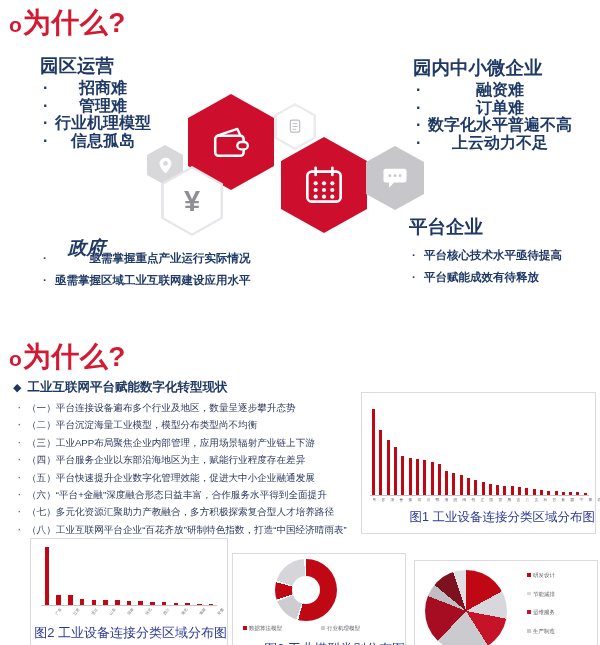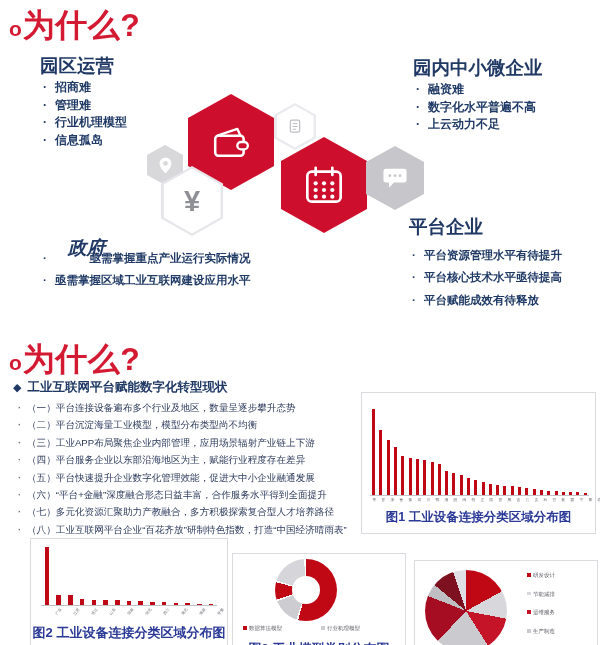--- a/index.html
+++ b/index.html
@@ -2,48 +2,48 @@
 <html><head>
 <meta charset="utf-8">
 <style>
   html,body{margin:0;padding:0;background:#fff;}
   body{width:600px;height:645px;position:relative;overflow:hidden;
        font-family:"Liberation Sans","DejaVu Sans",sans-serif;}
 
   
   .slide-title{position:absolute;display:flex;align-items:baseline;color:#D41A32;font-weight:bold;}
   .slide-title .marker{font-size:21px;font-weight:900;margin-right:1px;}
-  .slide-title .txt{font-size:32px;letter-spacing:0.5px;}
+  .slide-title .txt{font-size:28px;letter-spacing:0.5px;}
 
   
   .quad-heading{position:absolute;color:#1F3864;font-weight:bold;font-size:18.5px;}
   .quad-list{position:absolute;margin:0;padding:0;list-style:none;}
   .quad-list li{position:relative;padding-left:14px;color:#203A66;font-weight:bold;white-space:nowrap;}
   .quad-list li::before{content:"·";position:absolute;left:2px;top:0;color:#203A66;font-weight:900;}
-  .list-a li{font-size:12px;line-height:17.5px;}
+  .list-a li{font-size:16px;line-height:17.5px;text-align:center;}
   .list-b li{font-size:11.5px;line-height:22.4px;}
 
   
   .hex{position:absolute;clip-path:polygon(50% 0,100% 25%,100% 75%,50% 100%,0 75%,0 25%);
        display:flex;align-items:center;justify-content:center;}
   .hex .inner{position:absolute;inset:2.5px;clip-path:polygon(50% 0,100% 25%,100% 75%,50% 100%,0 75%,0 25%);
        background:#fff;display:flex;align-items:center;justify-content:center;}
   .yen-glyph{font-size:29px;font-weight:bold;color:#8F8F96;}
 
   
   .subtitle{position:absolute;display:flex;align-items:center;color:#1F3864;font-weight:bold;font-size:12.5px;}
   .subtitle .diamond{font-size:11px;margin-right:6px;}
   .points{position:absolute;margin:0;padding:0;list-style:none;}
   .points li{position:relative;padding-left:9px;font-size:9.6px;font-weight:normal;color:#2C3A5C;
              line-height:17.4px;white-space:nowrap;}
   .points li::before{content:"·";position:absolute;left:0;top:0;color:#70707a;font-weight:900;}
 
   
   .panel{position:absolute;background:#fff;border:1px solid #DBDBDF;}
-  .caption{position:absolute;left:0;right:0;text-align:center;color:#2B3A97;font-weight:bold;}
+  .caption{position:absolute;left:0;right:0;text-align:right;color:#2B3A97;font-weight:normal;}
   .bars{position:absolute;display:flex;align-items:flex-end;border-bottom:1px solid #C2C2C6;}
   .bcol{flex:1;display:flex;justify-content:center;align-items:flex-end;height:100%;}
   .bar{display:block;}
   .ticks{position:absolute;display:flex;}
   .tcol{flex:1;display:flex;justify-content:center;}
   .ticklbl{font-size:9px;color:#6d6d74;transform:scale(0.42);transform-origin:top center;white-space:nowrap;}
   .ticklbl.rot{transform:rotate(-50deg) scale(0.42);transform-origin:top right;}
 
   
   .donut{position:absolute;border-radius:50%;}
@@ -67,33 +67,33 @@
 <ul class="quad-list list-a" style="left:41px;top:79px;">
     <li>招商难</li>
     <li>管理难</li>
     <li>行业机理模型</li>
     <li>信息孤岛</li>
   </ul>
 
 <div class="quad-heading" style="left:413px;top:55px;">园内中小微企业</div>
 <ul class="quad-list list-a" style="left:414px;top:81px;">
     <li>融资难</li>
+    <li>订单难</li>
     <li>数字化水平普遍不高</li>
     <li>上云动力不足</li>
   </ul>
 
 <div class="quad-heading" style="left:68px;top:235px;font-style:italic;">政府</div>
 <ul class="quad-list list-b" style="left:41px;top:247px;text-align:right;">
     <li>亟需掌握重点产业运行实际情况</li>
     <li>亟需掌握区域工业互联网建设应用水平</li>
   </ul>
 
 <div class="quad-heading" style="left:409px;top:214px;">平台企业</div>
 <ul class="quad-list list-b" style="left:410px;top:244px;">
-    <li>平台资源管理水平有待提升</li>
     <li>平台核心技术水平亟待提高</li>
     <li>平台赋能成效有待释放</li>
   </ul>
 
 <div class="hex" style="left:147px;top:145px;width:36px;height:40px;background:#D8D8DB;">
   <svg width="17" height="19" viewBox="0 0 24 26">
     <path d="M12 2 C7.2 2 3.6 5.7 3.6 10.1 C3.6 16.2 12 24 12 24 C12 24 20.4 16.2 20.4 10.1 C20.4 5.7 16.8 2 12 2 Z M12 13.3 A3.3 3.3 0 1 1 12 6.7 A3.3 3.3 0 1 1 12 13.3 Z" fill="#fff" fill-rule="evenodd"></path>
   </svg>
 </div>
 

